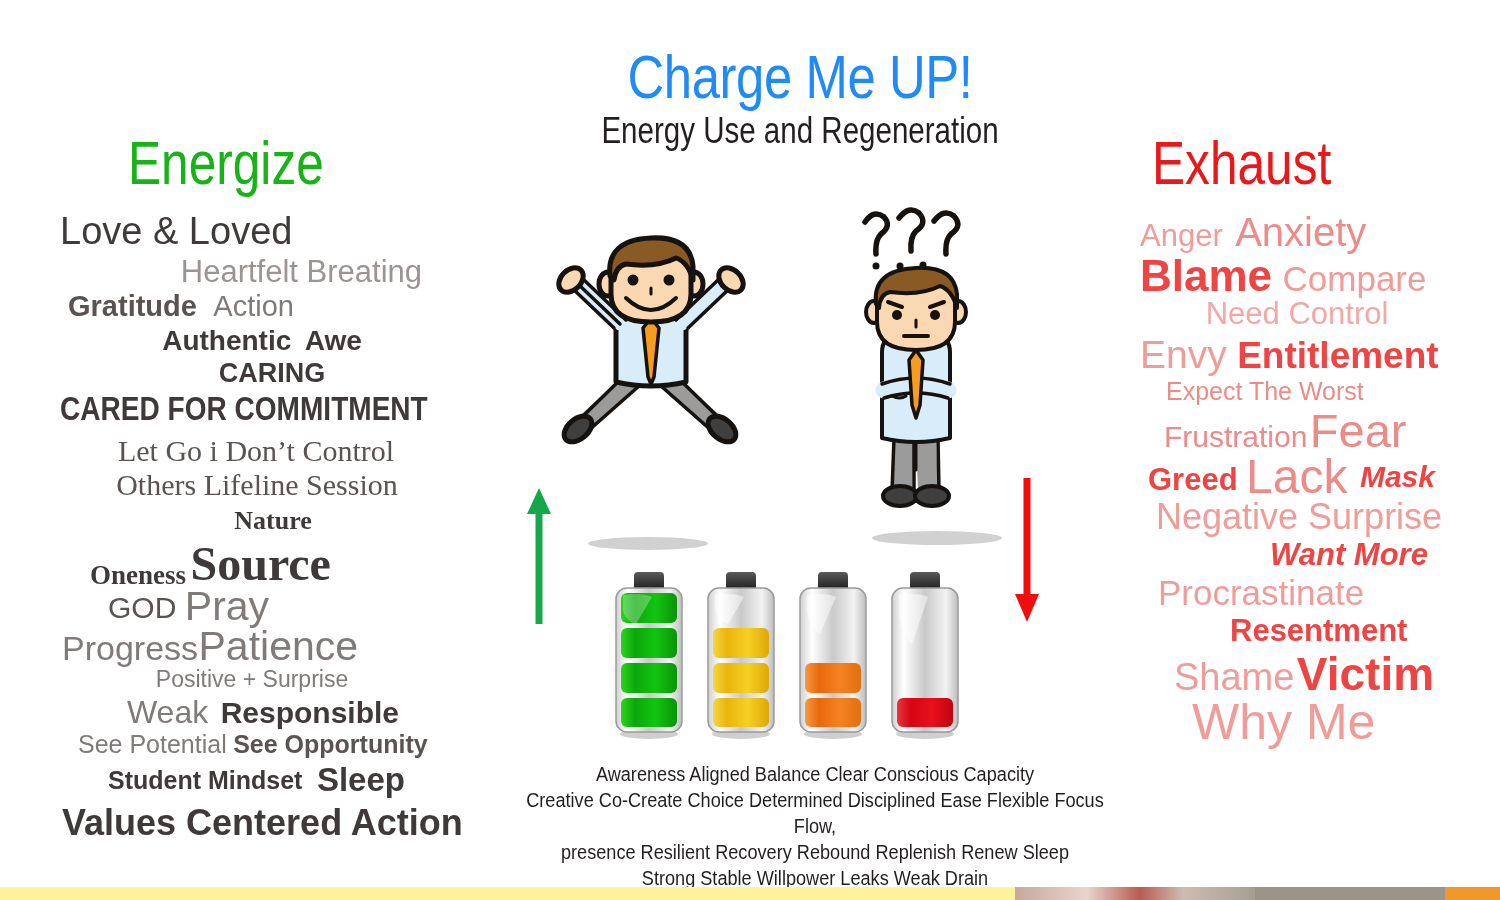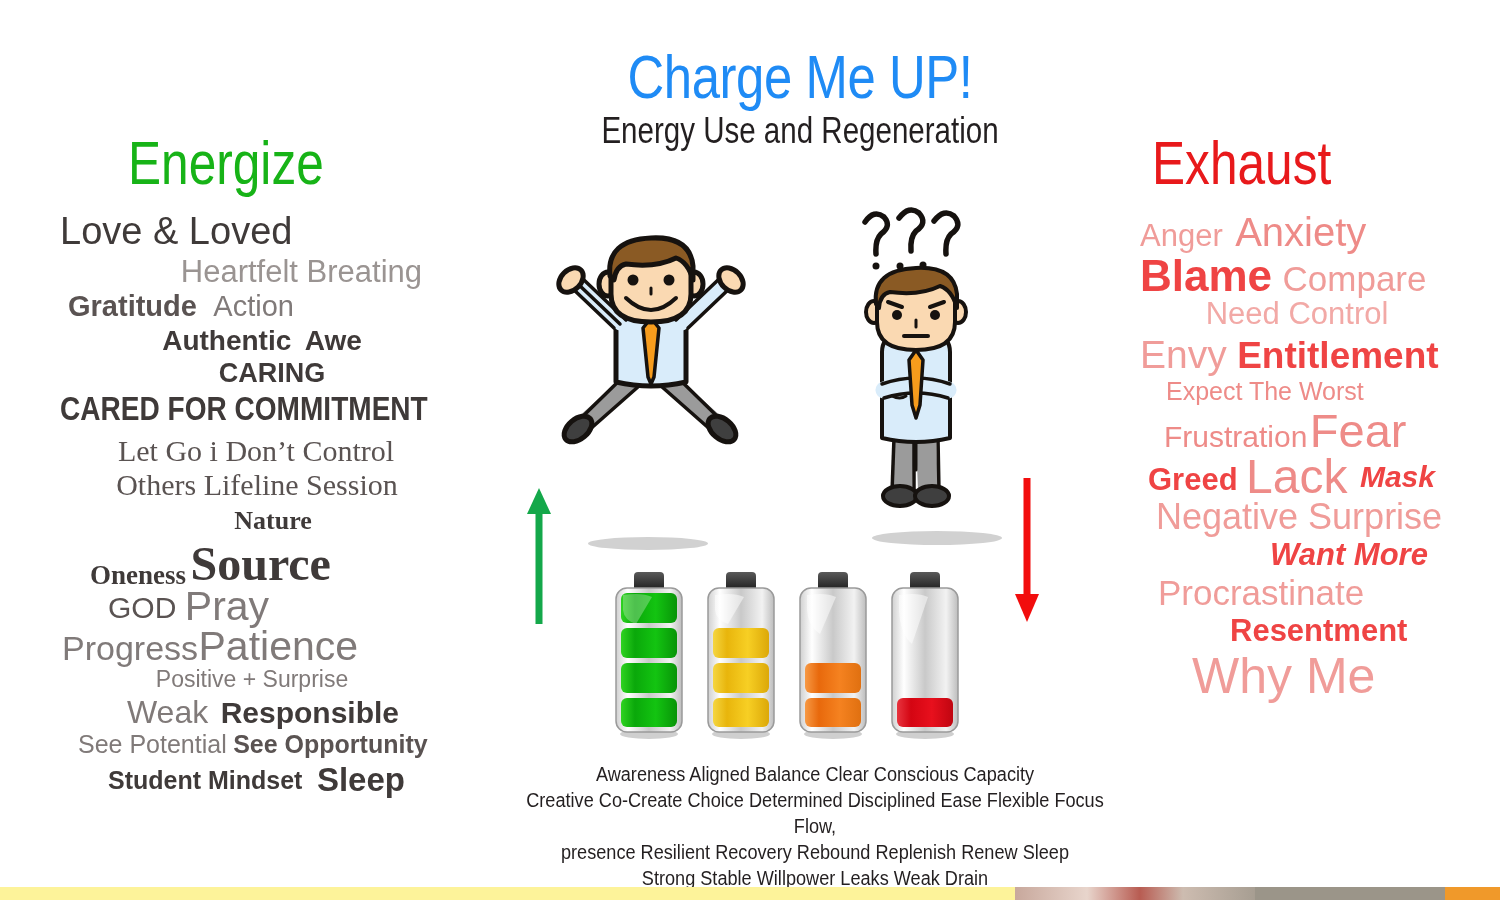--- a/index.html
+++ b/index.html
@@ -206,20 +206,23 @@
     <div class="cloud-line" style="text-align:left; height:31px; padding-left:18px;">
       <span class="w f-sans g3" style="font-size:25px;">See Potential</span>
       <span class="w f-sans g2 bold" style="font-size:25px; margin-left:2px;">See Opportunity</span>
     </div>
 
     <div class="cloud-line" style="text-align:left; height:36px; padding-left:48px;">
       <span class="w f-sans g1 bold" style="font-size:25px; vertical-align:2px;">Student Mindset</span>
       <span class="w f-sans g1 bold" style="font-size:33px; margin-left:10px;">Sleep</span>
     </div>
 
+    <div class="cloud-line" style="text-align:left; height:40px; padding-left:2px; padding-top:6px;">
+      <span class="w f-narrow g1 bold" style="font-size:36px;">Values Centered Action</span>
+    </div>
   </div>
 
   <div class="cloud" id="exhaust-cloud">
 
     <div class="cloud-line" style="text-align:left; height:42px;">
       <span class="w f-sans r3" style="font-size:31px;">Anger</span>
       <span class="w f-sans r2" style="font-size:40px; margin-left:8px;">Anxiety</span>
     </div>
 
     <div class="cloud-line" style="text-align:left; height:44px;">
@@ -260,20 +263,24 @@
     </div>
 
     <div class="cloud-line" style="text-align:left; height:40px; padding-left:18px;">
       <span class="w f-sans r3" style="font-size:35px;">Procrastinate</span>
     </div>
 
     <div class="cloud-line" style="text-align:left; height:36px; padding-left:90px;">
       <span class="w f-sans r1 bold" style="font-size:31px;">Resentment</span>
     </div>
 
+    <div class="cloud-line" style="text-align:left; height:46px; padding-left:34px;">
+      <span class="w f-sans r3" style="font-size:38px;">Shame</span>
+      <span class="w f-narrow r1 bold" style="font-size:46px; margin-left:-2px;">Victim</span>
+    </div>
 
     <div class="cloud-line" style="text-align:left; height:50px; padding-left:52px;">
       <span class="w f-sans r3" style="font-size:50px;">Why Me</span>
     </div>
   </div>
 
   <div class="arrow" id="up-arrow">
     <svg width="30" height="136" viewBox="0 0 30 136">
       <polygon points="15,0 27,26 3,26" fill="#14a84a"></polygon>
       <rect x="11.5" y="22" width="7" height="114" fill="#14a84a"></rect>

